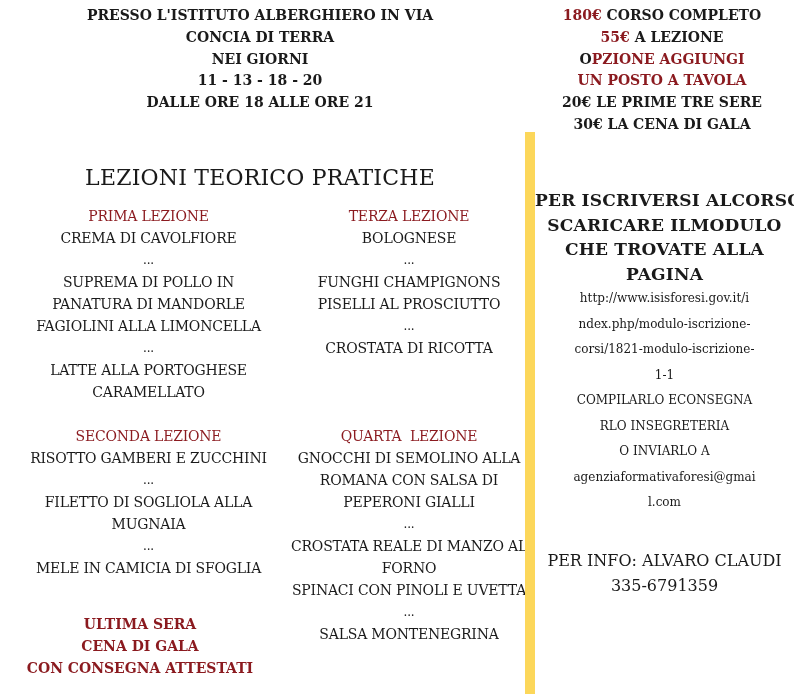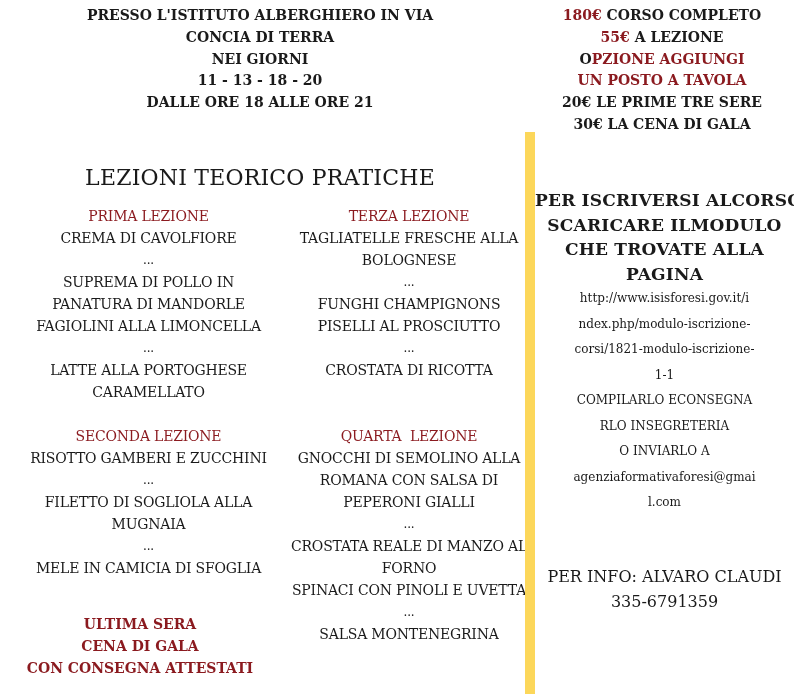--- a/index.html
+++ b/index.html
@@ -34,21 +34,21 @@
 
     #final-night { left: 0; top: 613px; width: 280px; font-size: 14px; line-height: 22px; }
 
     
     #divider { position: absolute; left: 525px; top: 132px; width: 10px; height: 562px; background: #fcd75a; }
 
     
     #signup { left: 535px; top: 188px; width: 259px; }
     #signup .head { font-size: 17px; line-height: 24.5px; font-weight: bold; letter-spacing: 0.2px; }
     #signup .body { font-size: 12px; line-height: 25.5px; }
-    #info { left: 535px; top: 564px; width: 259px; font-size: 16px; line-height: 25px; }
+    #info { left: 535px; top: 548px; width: 259px; font-size: 16px; line-height: 25px; }
   </style>
 </head>
 <body>
 
 <div id="venue" class="block bold">
   <span class="line">PRESSO L'ISTITUTO ALBERGHIERO IN VIA</span>
   <span class="line">CONCIA DI TERRA</span>
   <span class="line">NEI GIORNI</span>
   <span class="line">11 - 13 - 18 - 20</span>
   <span class="line">DALLE ORE 18 ALLE ORE 21</span>
@@ -78,21 +78,20 @@
   <span class="line">SUPREMA DI POLLO IN</span>
   <span class="line">PANATURA DI MANDORLE</span>
   <span class="line">FAGIOLINI ALLA LIMONCELLA</span>
   <span class="line dots">...</span>
   <span class="line">LATTE ALLA PORTOGHESE</span>
   <span class="line">CARAMELLATO</span>
 </div>
 
 <div id="lesson-3" class="lesson">
   <span class="line hdr">TERZA LEZIONE</span>
-  <span class="line">TAGLIATELLE FRESCHE ALLA</span>
   <span class="line">BOLOGNESE</span>
   <span class="line dots">...</span>
   <span class="line">FUNGHI CHAMPIGNONS</span>
   <span class="line">PISELLI AL PROSCIUTTO</span>
   <span class="line dots">...</span>
   <span class="line">CROSTATA DI RICOTTA</span>
 </div>
 
 <div id="lesson-2" class="lesson">
   <span class="line hdr">SECONDA LEZIONE</span>

